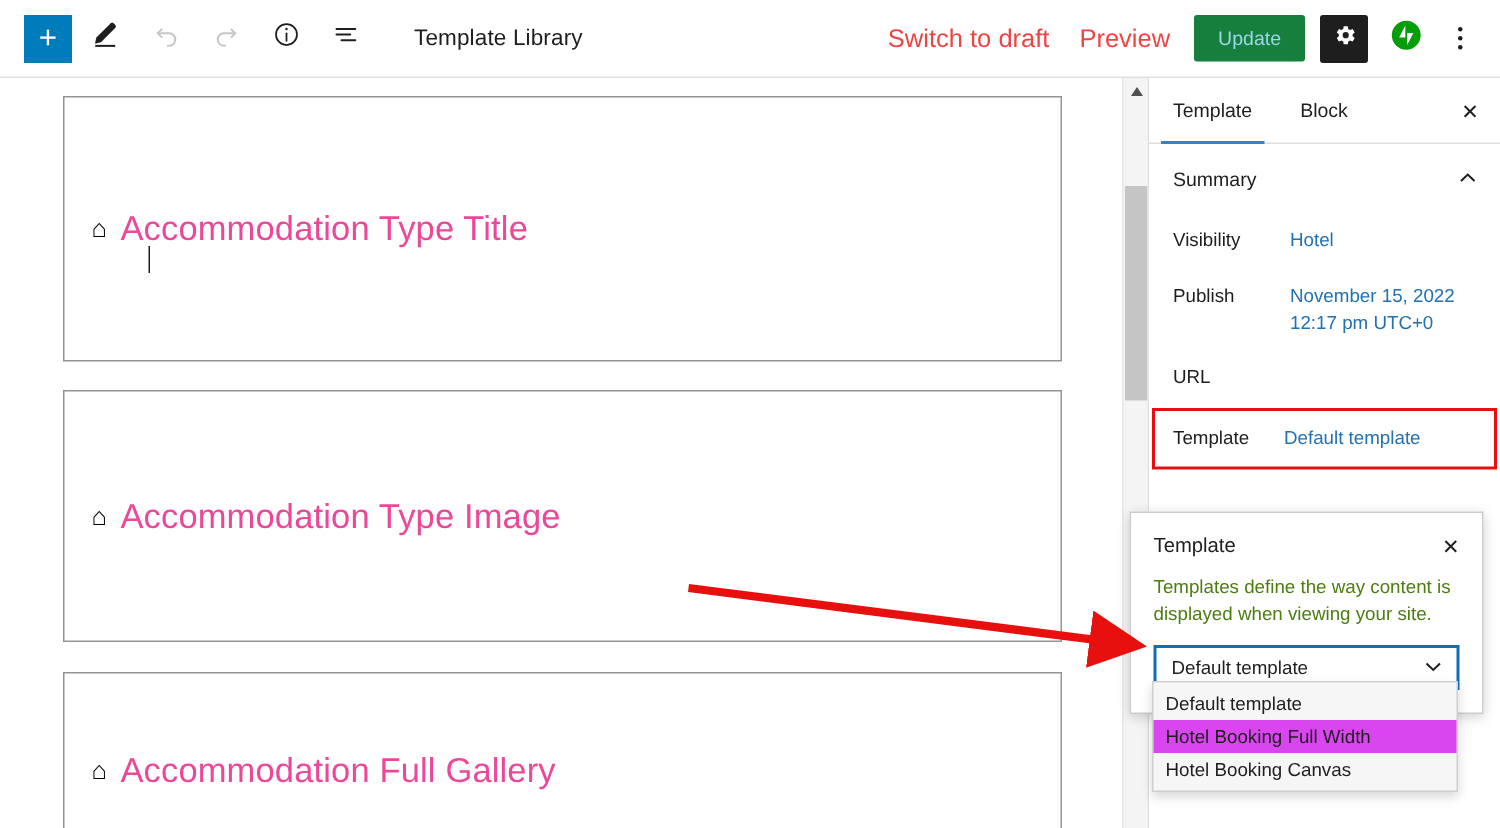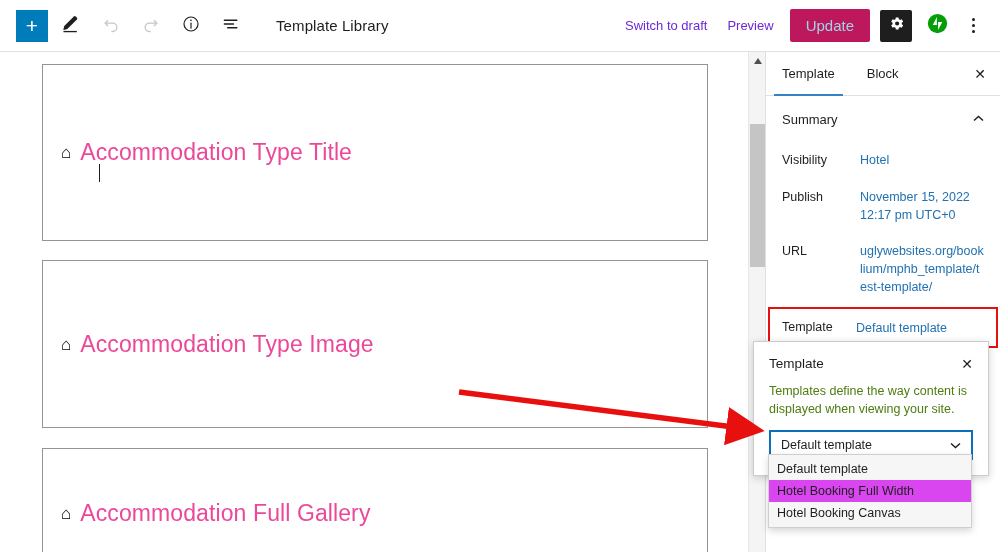--- a/index.html
+++ b/index.html
@@ -33,25 +33,25 @@
   }
   .tb-icon.dim { color: #c6c6c6; cursor: default; }
   .tb-title {
     margin-left: 28px; font-size: 15px; color: #1e1e1e; letter-spacing: .1px;
   }
   .tb-right {
     margin-left: auto; display: flex; align-items: center; height: 100%;
     padding-right: 12px; gap: 0px;
   }
   .tb-link {
-    font-size: 13px; color: #6d28d9; cursor: pointer;
+    font-size: 17px; color: #ef4444; cursor: pointer;
     padding: 6px 10px; text-decoration: none; white-space: nowrap;
   }
   .update-btn {
-    background: #be185d; color: #9fd3ea; font-size: 15px;
+    background: #15803d; color: #9fd3ea; font-size: 13px;
     padding: 8px 16px; border: none; cursor: pointer; margin-left: 6px;
     border-radius: 2px; white-space: nowrap;
   }
   .gear-btn {
     width: 32px; height: 32px; background: #1e1e1e; margin-left: 10px;
     display: flex; align-items: center; justify-content: center;
     cursor: pointer; border-radius: 2px;
   }
   .jetpack-btn {
     width: 34px; height: 34px; margin-left: 8px;
@@ -330,21 +330,20 @@
       <span class="v">Hotel</span>
     </div>
 
     <div class="sb-row">
       <span class="k">Publish</span>
       <span class="v">November 15, 2022 12:17 pm UTC+0</span>
     </div>
 
     <div class="sb-row">
       <span class="k">URL</span>
-      <span class="v multiline">uglywebsites.org/booklium/mphb_template/test-template/</span>
     </div>
 
     <div class="sb-row template-row">
       <span class="k">Template</span>
       <span class="v">Default template</span>
     </div>
 
   </div>
 
   <div class="popover">

